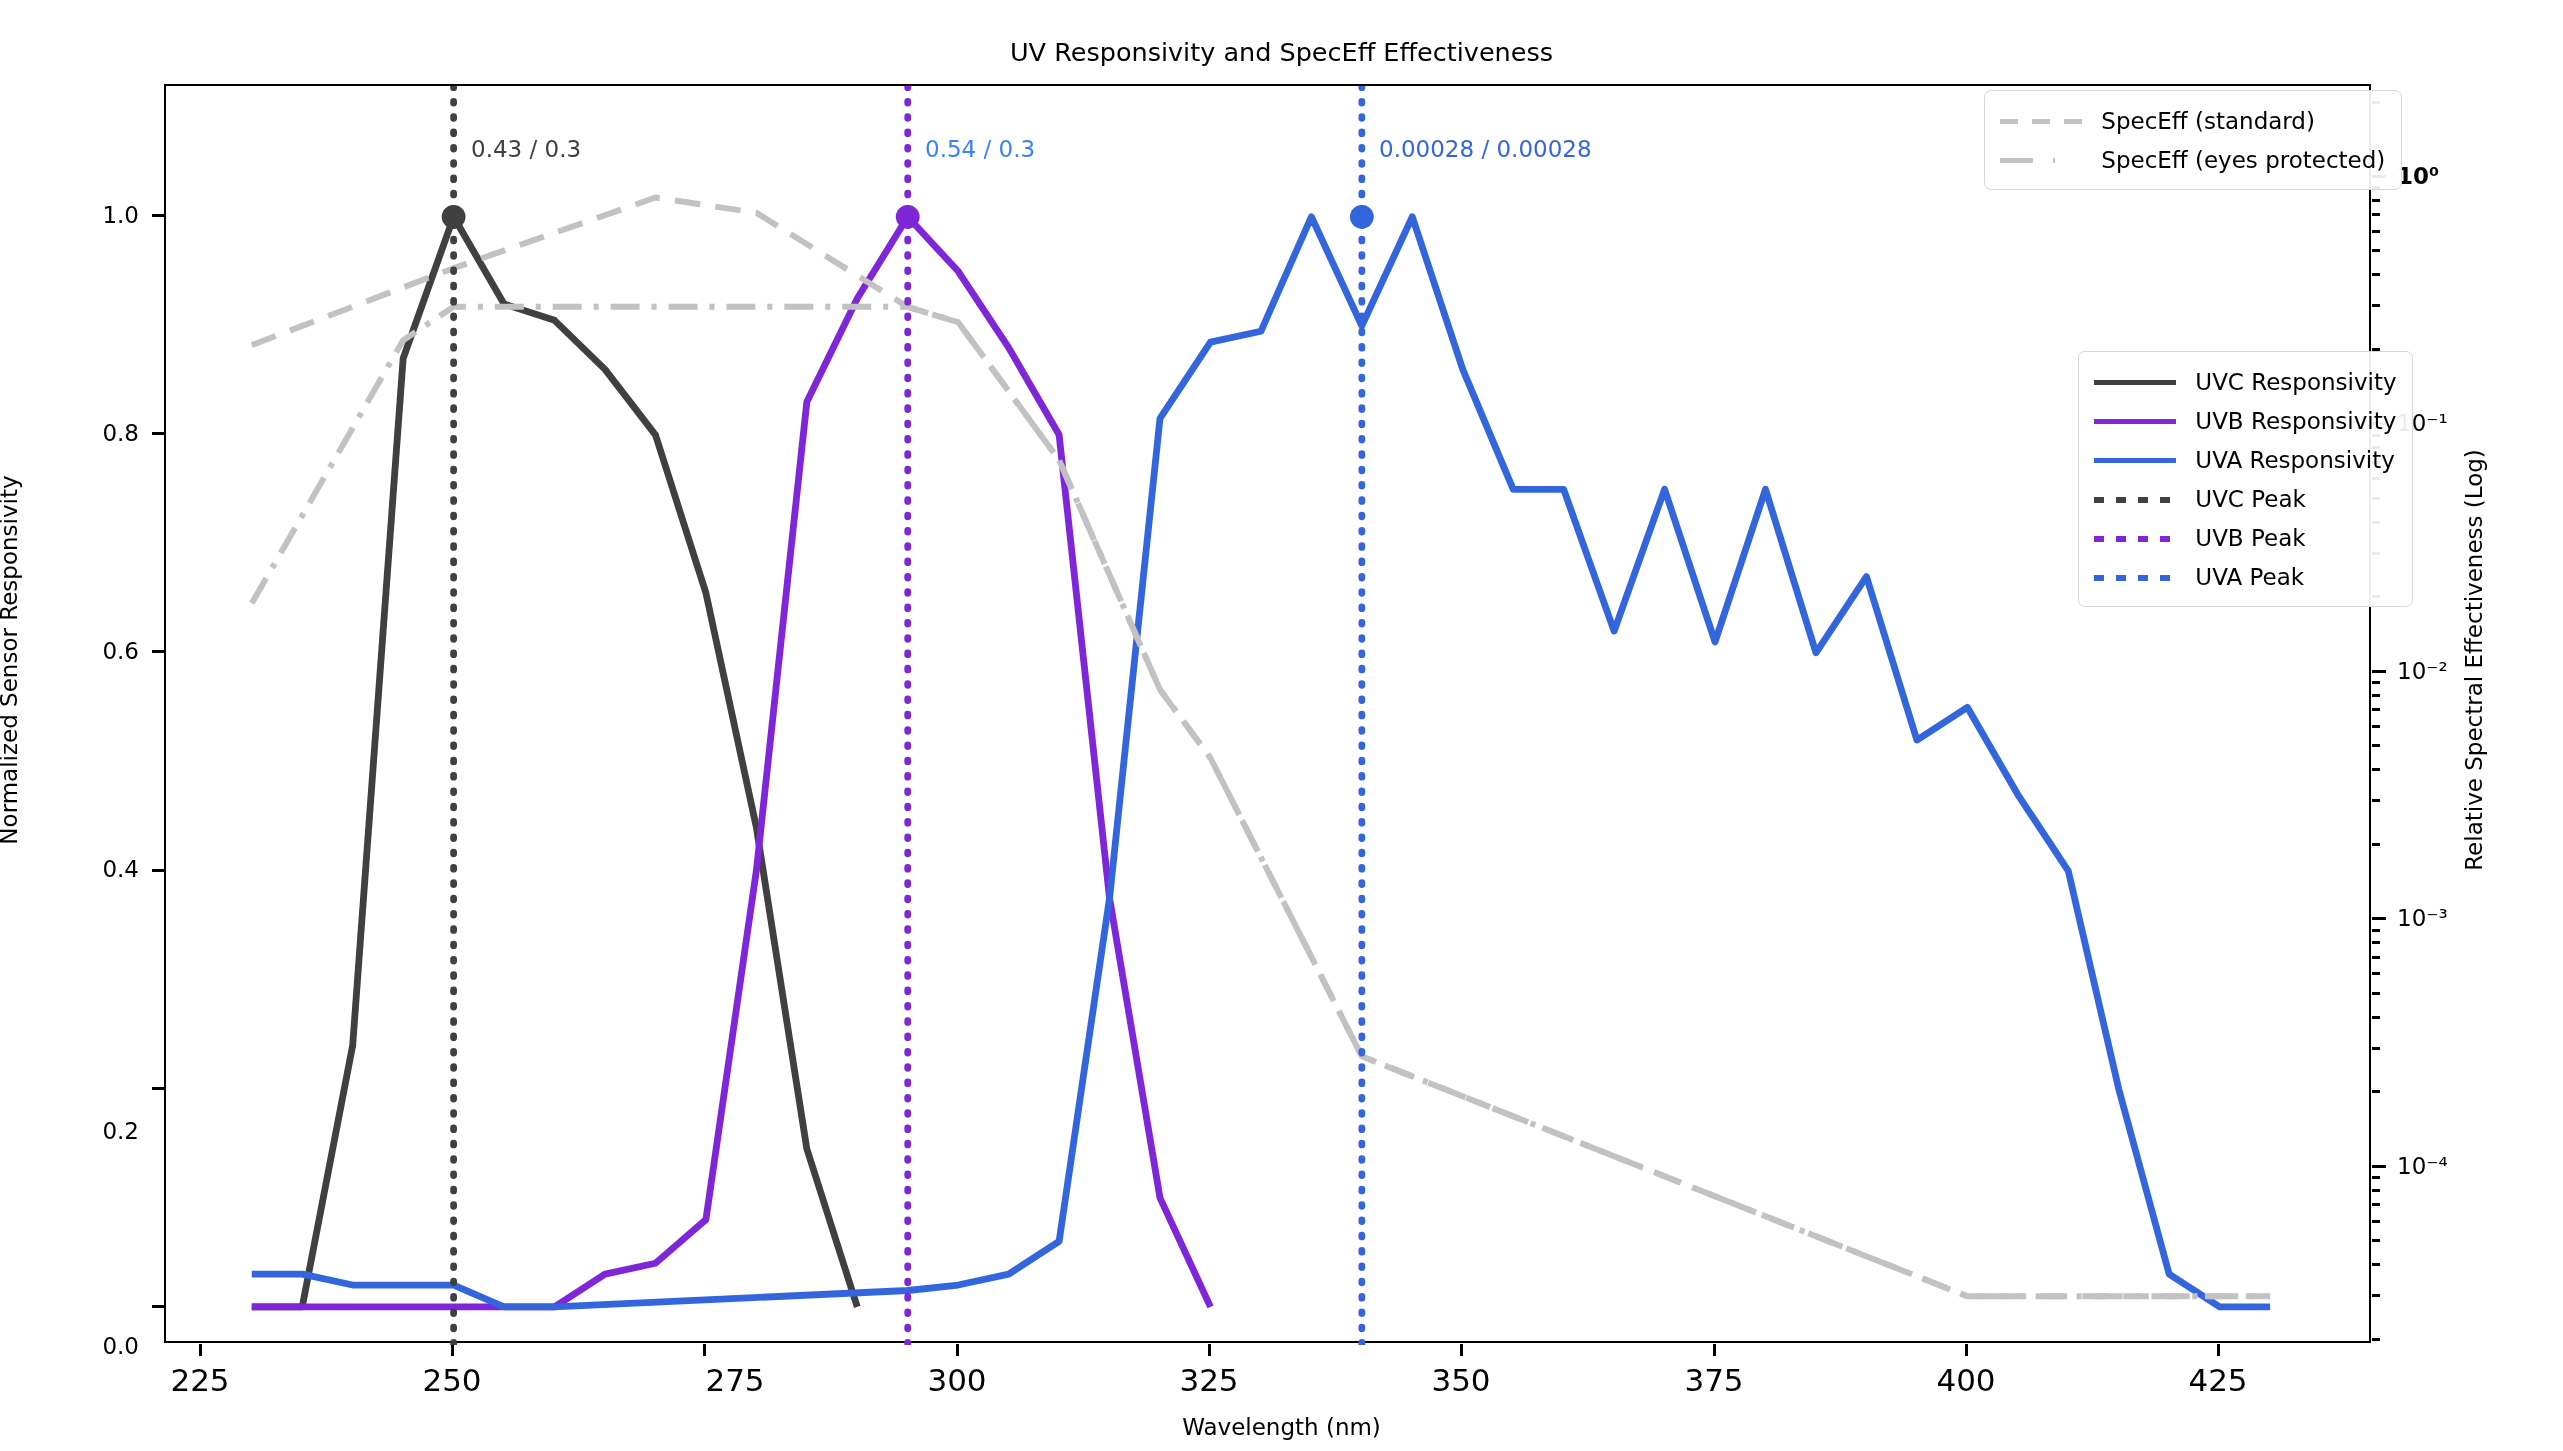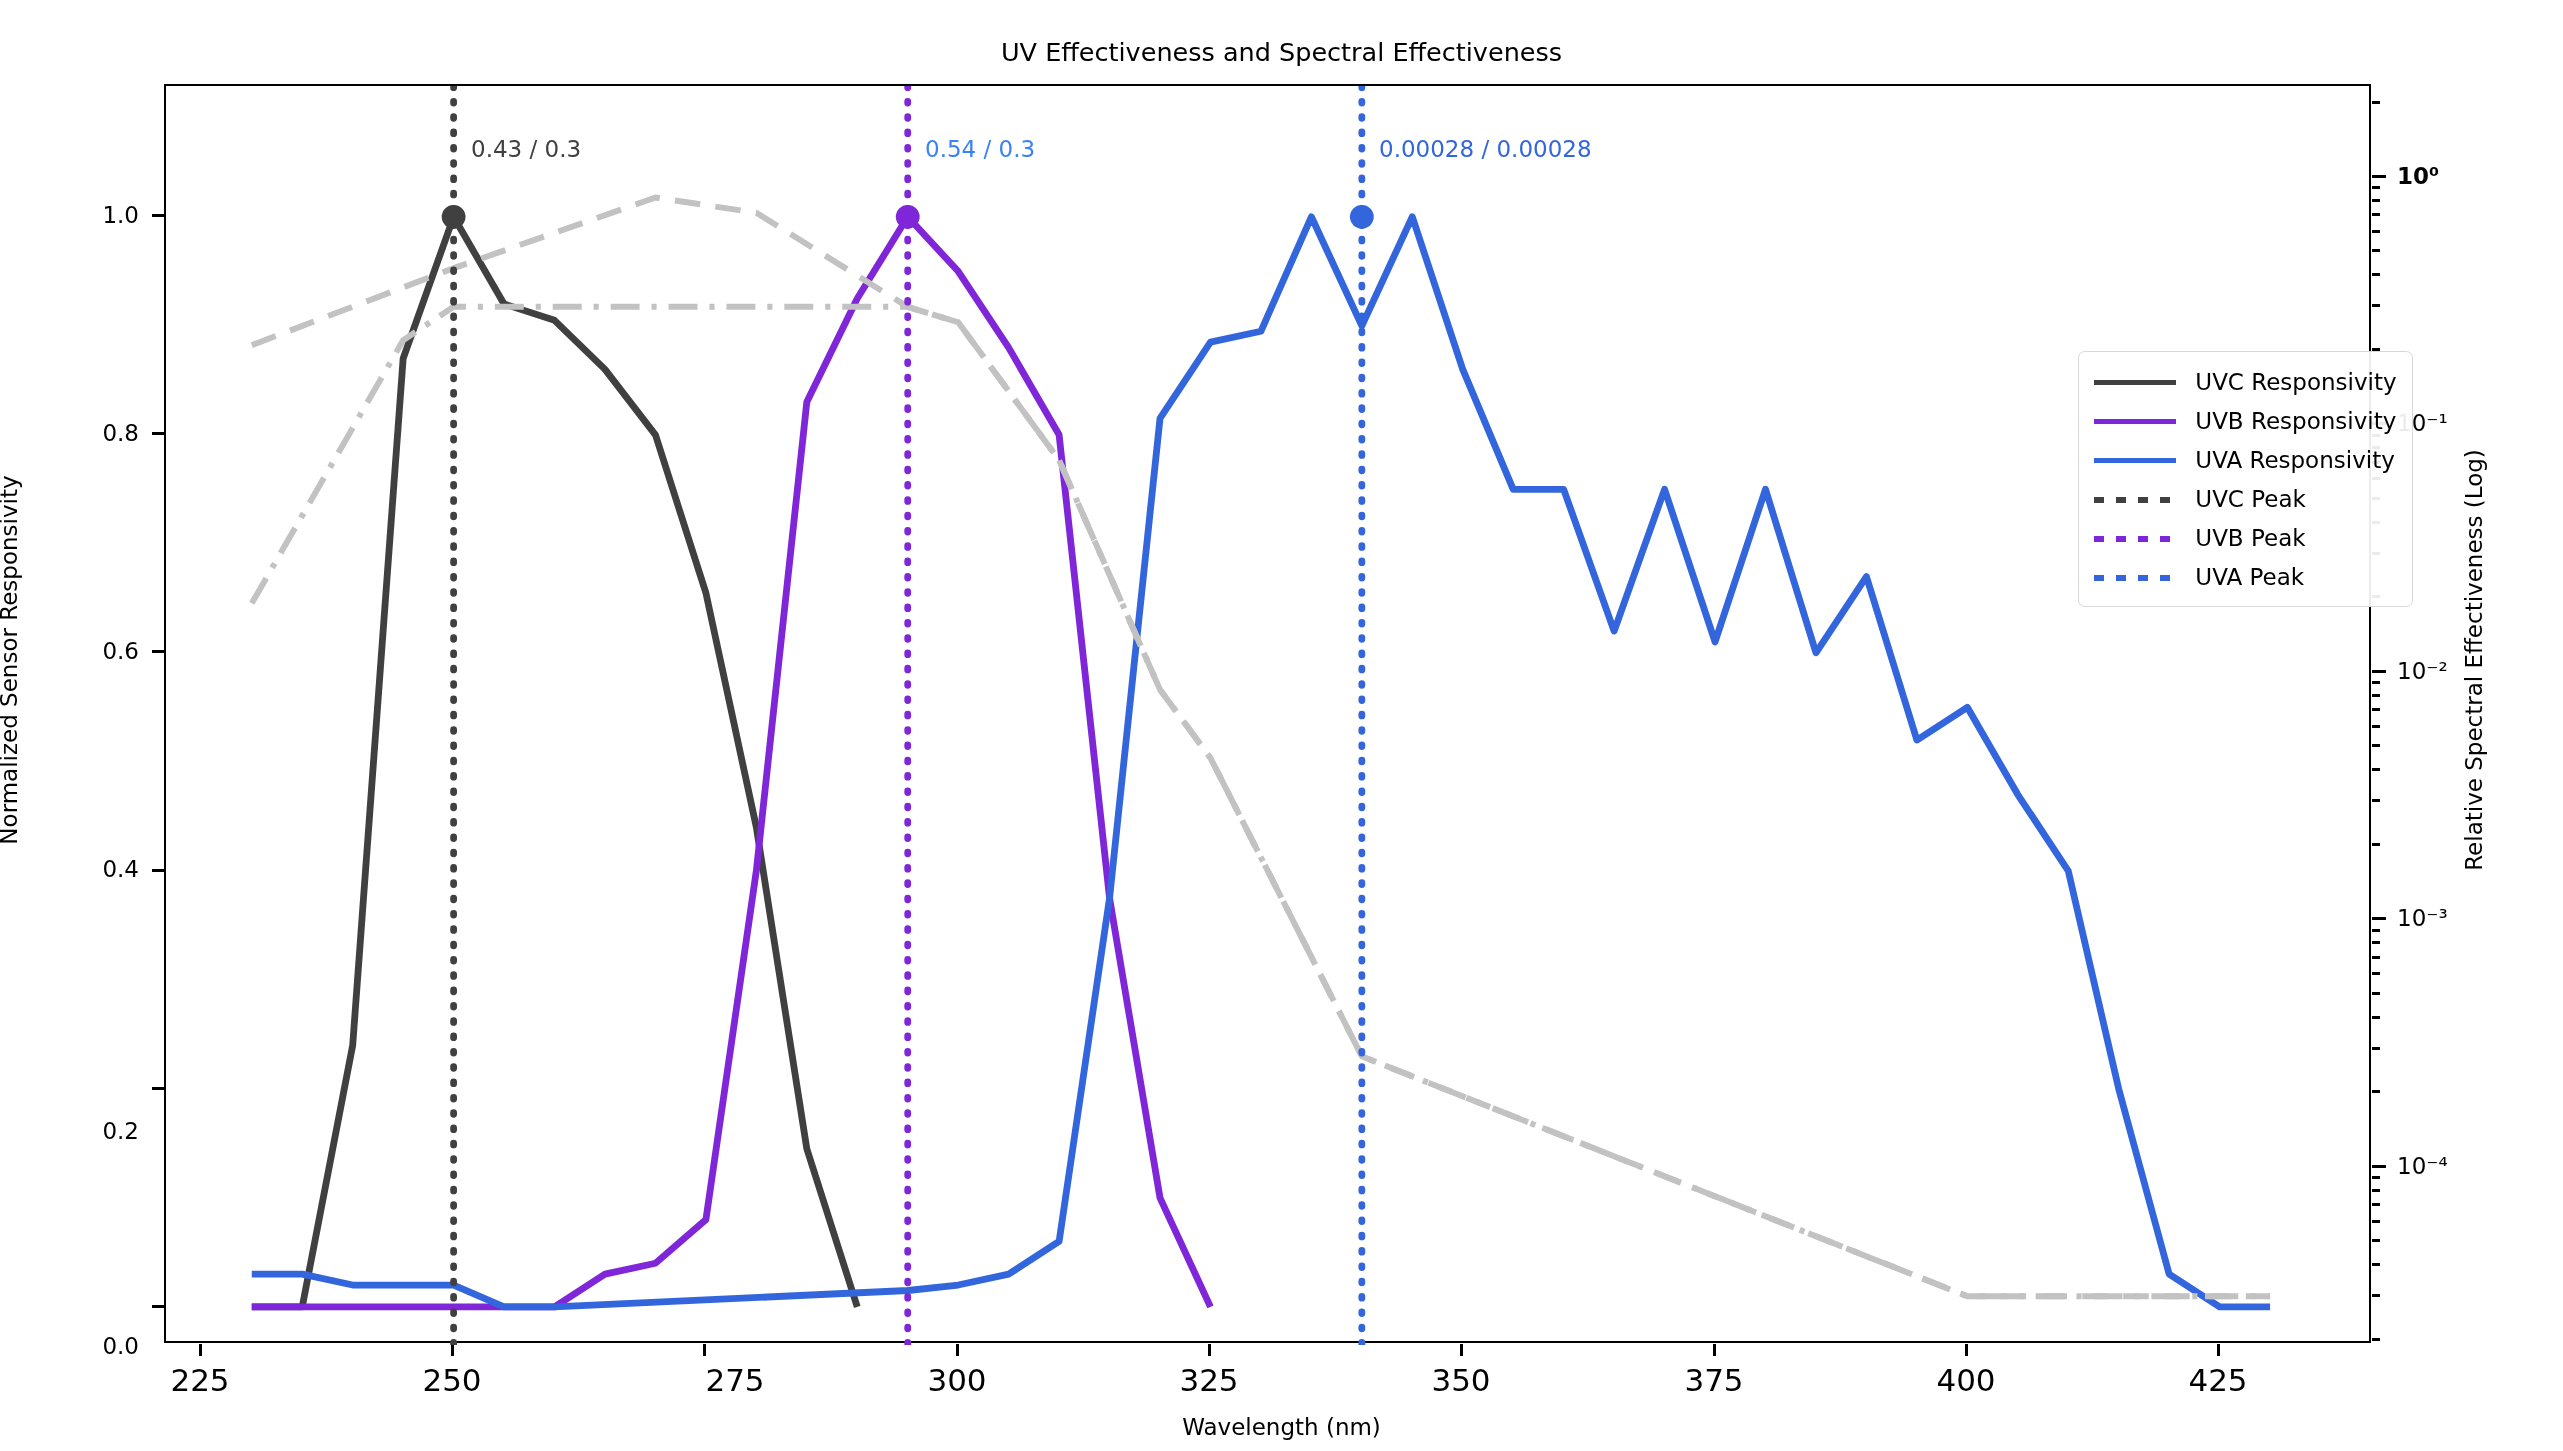--- a/index.html
+++ b/index.html
@@ -37,21 +37,21 @@
            background-repeat:no-repeat,no-repeat;color:#c2c2c2;}
   .ls-dot{position:absolute;left:0;top:6.8px;width:82px;height:6px;
            background-image:linear-gradient(to right,currentColor 45%,transparent 45%);
            background-size:22px 6px;}
 </style>
 </head>
 <body>
 
 <div id="fig">
 
-  <div id="title">UV Effectiveness and Spectral Effectiveness</div>
+  <div id="title">UV Responsivity and SpecEff Effectiveness</div>
 
   <div id="ylabel">Normalized Sensor Responsivity</div>
   <div id="y2label">Relative Spectral Effectiveness (Log)</div>
   <div id="xlabel">Wavelength (nm)</div>
 
   <div id="yticks-host">
       <div class="ytick" style="top: 1346px; right: 2424px;">0.0</div>
       <div class="ytickmark" style="top: 1305px; left: 152px;"></div>
       <div class="ytick" style="top: 1131px; right: 2424px;">0.2</div>
       <div class="ytickmark" style="top: 1087px; left: 152px;"></div>
@@ -153,20 +153,34 @@
         <circle cx="1404.4444444444446" cy="153.66233766233768" r="14" fill="#3366dd"></circle>
       </svg>
   </div>
 
   <div id="annots-host">
       <div class="annot" style="left: 471px; top: 136px; color: rgb(64, 64, 64);">0.43 / 0.3</div>
       <div class="annot" style="left: 925px; top: 136px; color: #3b82f6;">0.54 / 0.3</div>
       <div class="annot" style="left: 1379px; top: 136px; color: rgb(51, 102, 221);">0.00028 / 0.00028</div>
     </div>
 
+  <div class="legbox" id="leg-top" style="left:1984px;top:90px;">
+      <div class="legrow">
+        <span class="legsample">
+          <span class="ls-dash" style="color: rgb(194, 194, 194);"></span>
+        </span>
+        <span class="legtext">SpecEff (standard)</span>
+      </div>
+      <div class="legrow">
+        <span class="legsample">
+          <span class="ls-dashdot" style="color: rgb(194, 194, 194);"></span>
+        </span>
+        <span class="legtext">SpecEff (eyes protected)</span>
+      </div>
+    </div>
   <div class="legbox" id="leg-main" style="left:2078px;top:351px;">
       <div class="legrow">
         <span class="legsample">
           <span class="ls-solid" style="background: rgb(64, 64, 64);"></span>
         </span>
         <span class="legtext">UVC Responsivity</span>
       </div>
       <div class="legrow">
         <span class="legsample">
           <span class="ls-solid" style="background: rgb(127, 38, 217);"></span>

